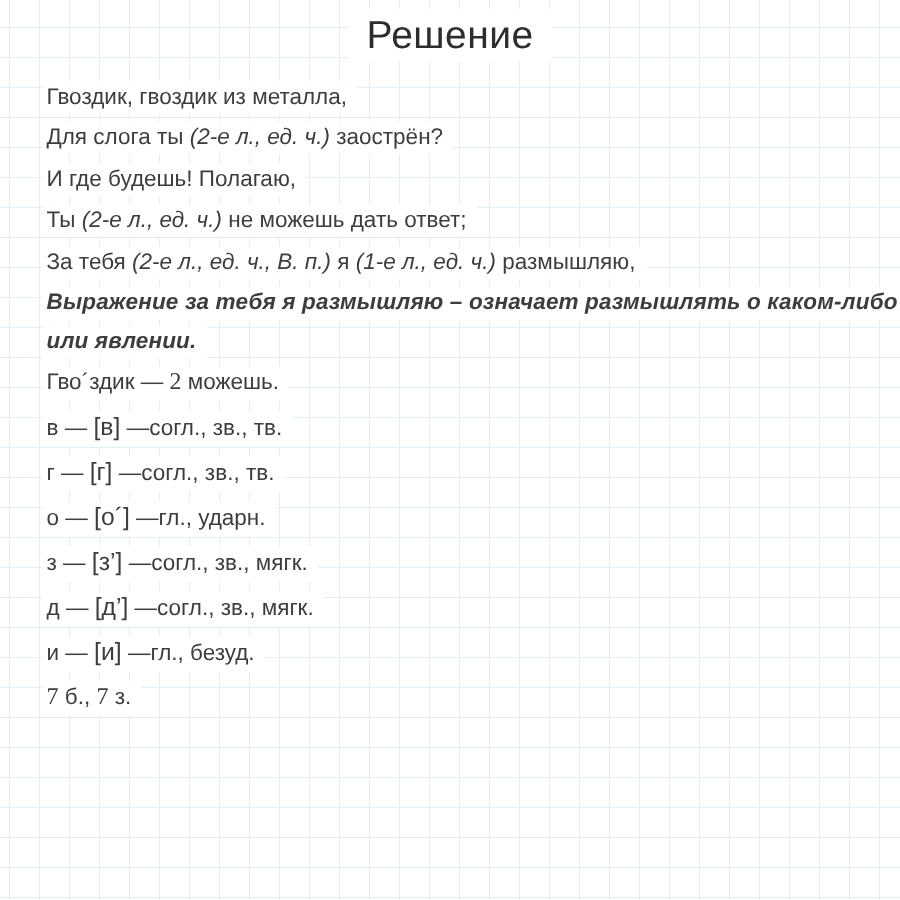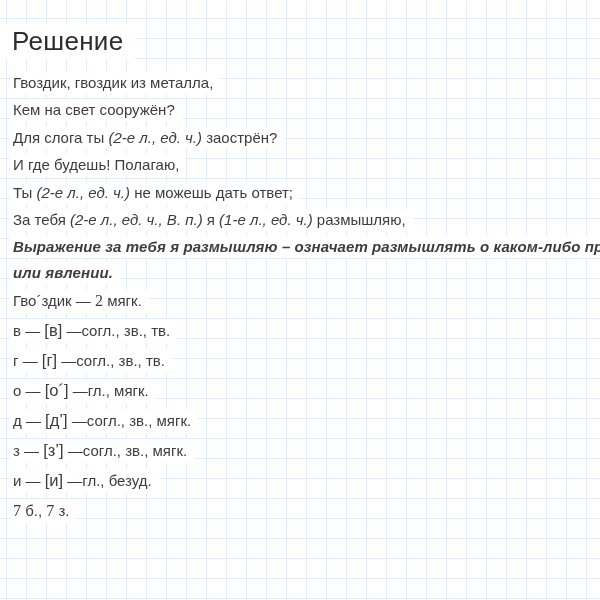--- a/index.html
+++ b/index.html
@@ -7,26 +7,26 @@
     width:600px; height:600px; overflow:hidden;
     font-family:"Liberation Sans", sans-serif;
     color:#3d3d3d;
     background-color:#ffffff;
     background-image:
       linear-gradient(to right, #e3ecf9 1px, transparent 1px),
       linear-gradient(to bottom, #e3ecf9 1px, transparent 1px);
     background-size:20px 20px;
     background-position:6px 18px;
   }
-  .title-wrap { margin-top:24px; }
+  .title-wrap { margin-top:6px; text-align:center; }
   .title {
     display:inline-block; background:#ffffff; padding:2px 12px;
     font-size:26px; font-weight:500; color:#2d2d2d; letter-spacing:0.3px;
   }
-  .content { margin-top:10px; padding-left:10px; }
+  .content { margin-top:10px; padding-left:28px; }
   .line { display:flex; align-items:center; }
   .line.poem { height:27.5px; }
   .line.note { height:26px; }
   .line.phon { height:30px; }
   .strip {
     display:inline-block; background:#ffffff;
     padding:2px 7px 3px 3px; font-size:15px; white-space:nowrap;
   }
   .it { font-style:italic; }
   .note .strip { font-weight:bold; font-style:italic; letter-spacing:0.1px; }
@@ -39,60 +39,57 @@
 <div class="title-wrap">
   <span class="title">Решение</span>
 </div>
 
 <div class="content">
 
   <div class="line poem">
       <span class="strip"><span>Гвоздик, гвоздик из металла,</span><span class="it"></span><span></span><span class="it"></span><span></span></span>
     </div>
   <div class="line poem">
-      <span class="strip"><span>Кем на свет сооружён?</span><span class="it"></span><span></span><span class="it"></span><span></span></span>
-    </div>
-  <div class="line poem">
       <span class="strip"><span>Для слога ты </span><span class="it">(2-е л., ед. ч.)</span><span> заострён?</span><span class="it"></span><span></span></span>
     </div>
   <div class="line poem">
       <span class="strip"><span>И где будешь! Полагаю,</span><span class="it"></span><span></span><span class="it"></span><span></span></span>
     </div>
   <div class="line poem">
       <span class="strip"><span>Ты </span><span class="it">(2-е л., ед. ч.)</span><span> не можешь дать ответ;</span><span class="it"></span><span></span></span>
     </div>
   <div class="line poem">
       <span class="strip"><span>За тебя </span><span class="it">(2-е л., ед. ч., В. п.)</span><span> я </span><span class="it">(1-е л., ед. ч.)</span><span> размышляю,</span></span>
     </div>
 
   <div class="line note">
       <span class="strip">Выражение за тебя я размышляю – означает размышлять о каком-либо предмете</span>
     </div>
   <div class="line note">
       <span class="strip">или явлении.</span>
     </div>
 
   <div class="line phon">
-      <span class="strip"><span>Гво´здик — </span><span class="num">2</span><span> мягк.</span></span>
+      <span class="strip"><span>Гво´здик — </span><span class="num">2</span><span> можешь.</span></span>
     </div>
 
   <div class="line phon">
       <span class="strip"><span>в — </span><span class="snd">[в]</span><span> —согл., зв., тв.</span></span>
     </div>
   <div class="line phon">
       <span class="strip"><span>г — </span><span class="snd">[г]</span><span> —согл., зв., тв.</span></span>
     </div>
   <div class="line phon">
-      <span class="strip"><span>о — </span><span class="snd">[о´]</span><span> —гл., мягк.</span></span>
+      <span class="strip"><span>о — </span><span class="snd">[о´]</span><span> —гл., ударн.</span></span>
+    </div>
+  <div class="line phon">
+      <span class="strip"><span>з — </span><span class="snd">[з’]</span><span> —согл., зв., мягк.</span></span>
     </div>
   <div class="line phon">
       <span class="strip"><span>д — </span><span class="snd">[д’]</span><span> —согл., зв., мягк.</span></span>
-    </div>
-  <div class="line phon">
-      <span class="strip"><span>з — </span><span class="snd">[з’]</span><span> —согл., зв., мягк.</span></span>
     </div>
   <div class="line phon">
       <span class="strip"><span>и — </span><span class="snd">[и]</span><span> —гл., безуд.</span></span>
     </div>
 
   <div class="line phon">
       <span class="strip"><span class="num">7</span><span> б., </span><span class="num">7</span><span> з.</span></span>
     </div>
 
 </div>

